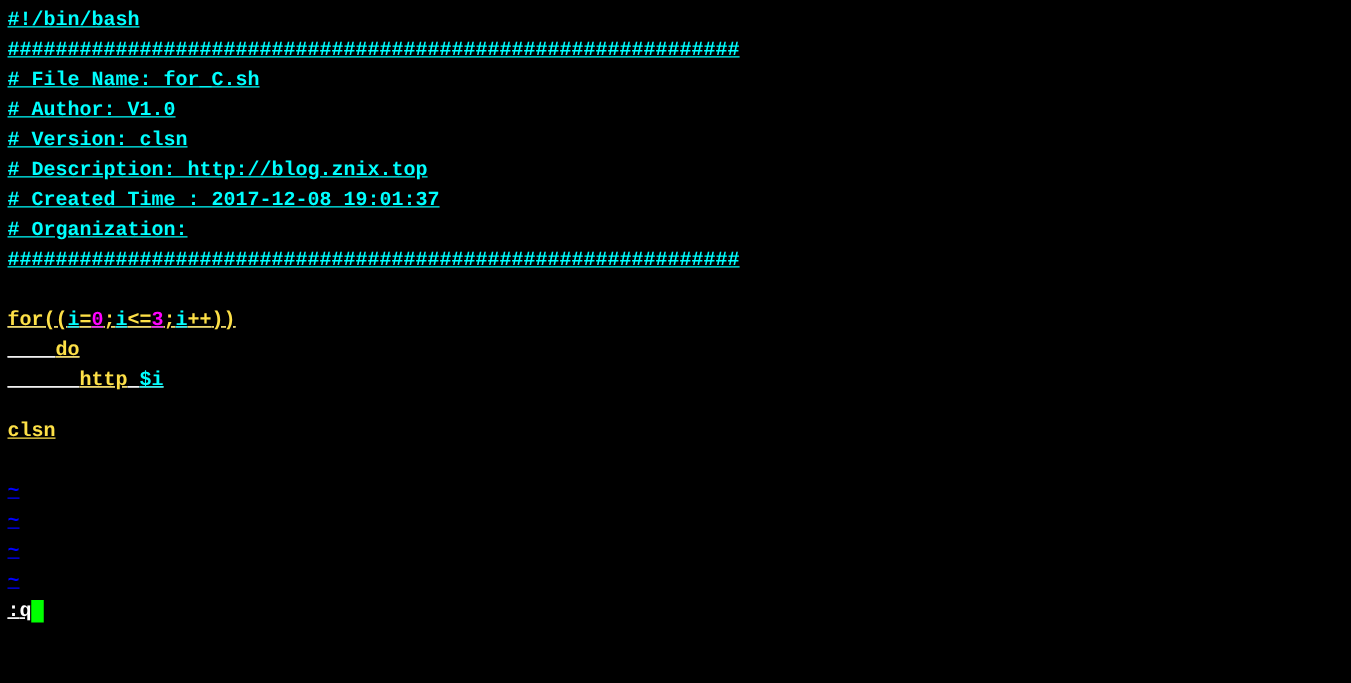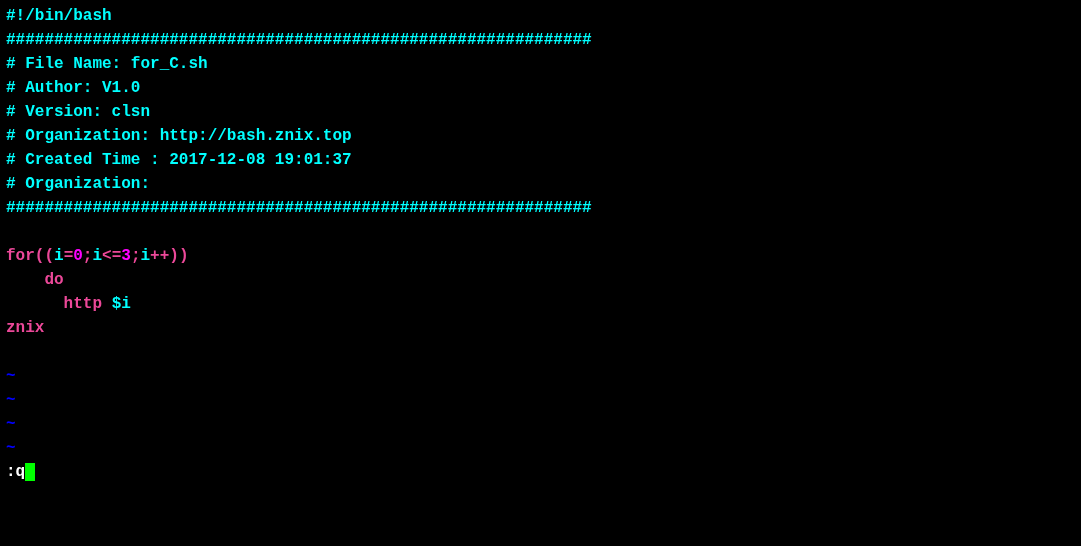--- a/index.html
+++ b/index.html
@@ -1,36 +1,37 @@
 <!DOCTYPE html>
 <html><head>
 <meta charset="utf-8">
 <style>
   * {
     margin: 0;
     padding: 0;
     box-sizing: border-box;
+    text-decoration: underline;
   }
   body {
     background: #000000;
     font-family: "Courier New", Courier, monospace;
     font-size: 16px;
     font-weight: bold;
     line-height: 1.5;
     padding: 4px 6px;
     width: 1081px;
     height: 546px;
     overflow: hidden;
   }
   .line {
     white-space: pre;
     color: #ffffff;
   }
   .comment { color: #00ffff; }
-  .keyword { color: #ec4899; }
+  .keyword { color: #fde047; margin-top: 17px; }
   .special { color: #ff00ff; }
   .identifier { color: #00ffff; }
   .tilde { color: #0000ff; }
   .cmd { color: #ffffff; }
   .cursor {
     display: inline-block;
     background: #00ff00;
     width: 10px;
     height: 18px;
     vertical-align: text-bottom;
@@ -38,27 +39,27 @@
   .blank { height: 24px; }
 </style>
 </head>
 <body>
 
 <div class="line comment">#!/bin/bash</div>
 <div class="line comment">#############################################################</div>
 <div class="line comment"># File Name: for_C.sh</div>
 <div class="line comment"># Author: V1.0</div>
 <div class="line comment"># Version: clsn</div>
-<div class="line comment"># Organization: http://bash.znix.top</div>
+<div class="line comment"># Description: http://blog.znix.top</div>
 <div class="line comment"># Created Time : 2017-12-08 19:01:37</div>
 <div class="line comment"># Organization:</div>
 <div class="line comment">#############################################################</div>
 <div class="line blank"></div>
 <div class="line"><span class="keyword">for((</span><span class="identifier">i</span><span class="keyword">=</span><span class="special">0</span><span class="keyword">;</span><span class="identifier">i</span><span class="keyword">&lt;=</span><span class="special">3</span><span class="keyword">;</span><span class="identifier">i</span><span class="keyword">++</span><span class="keyword">))</span></div>
 <div class="line"><span>    </span><span class="keyword">do</span></div>
 <div class="line"><span>      </span><span class="keyword">http</span><span> </span><span class="identifier">$i</span></div>
-<div class="line keyword">znix</div>
+<div class="line keyword">clsn</div>
 <div class="line blank"></div>
 <div class="line tilde">~</div>
 <div class="line tilde">~</div>
 <div class="line tilde">~</div>
 <div class="line tilde">~</div>
 <div class="line"><span class="cmd">:</span><span class="cmd">q</span><span class="cursor"></span></div>
 
 </body></html>

